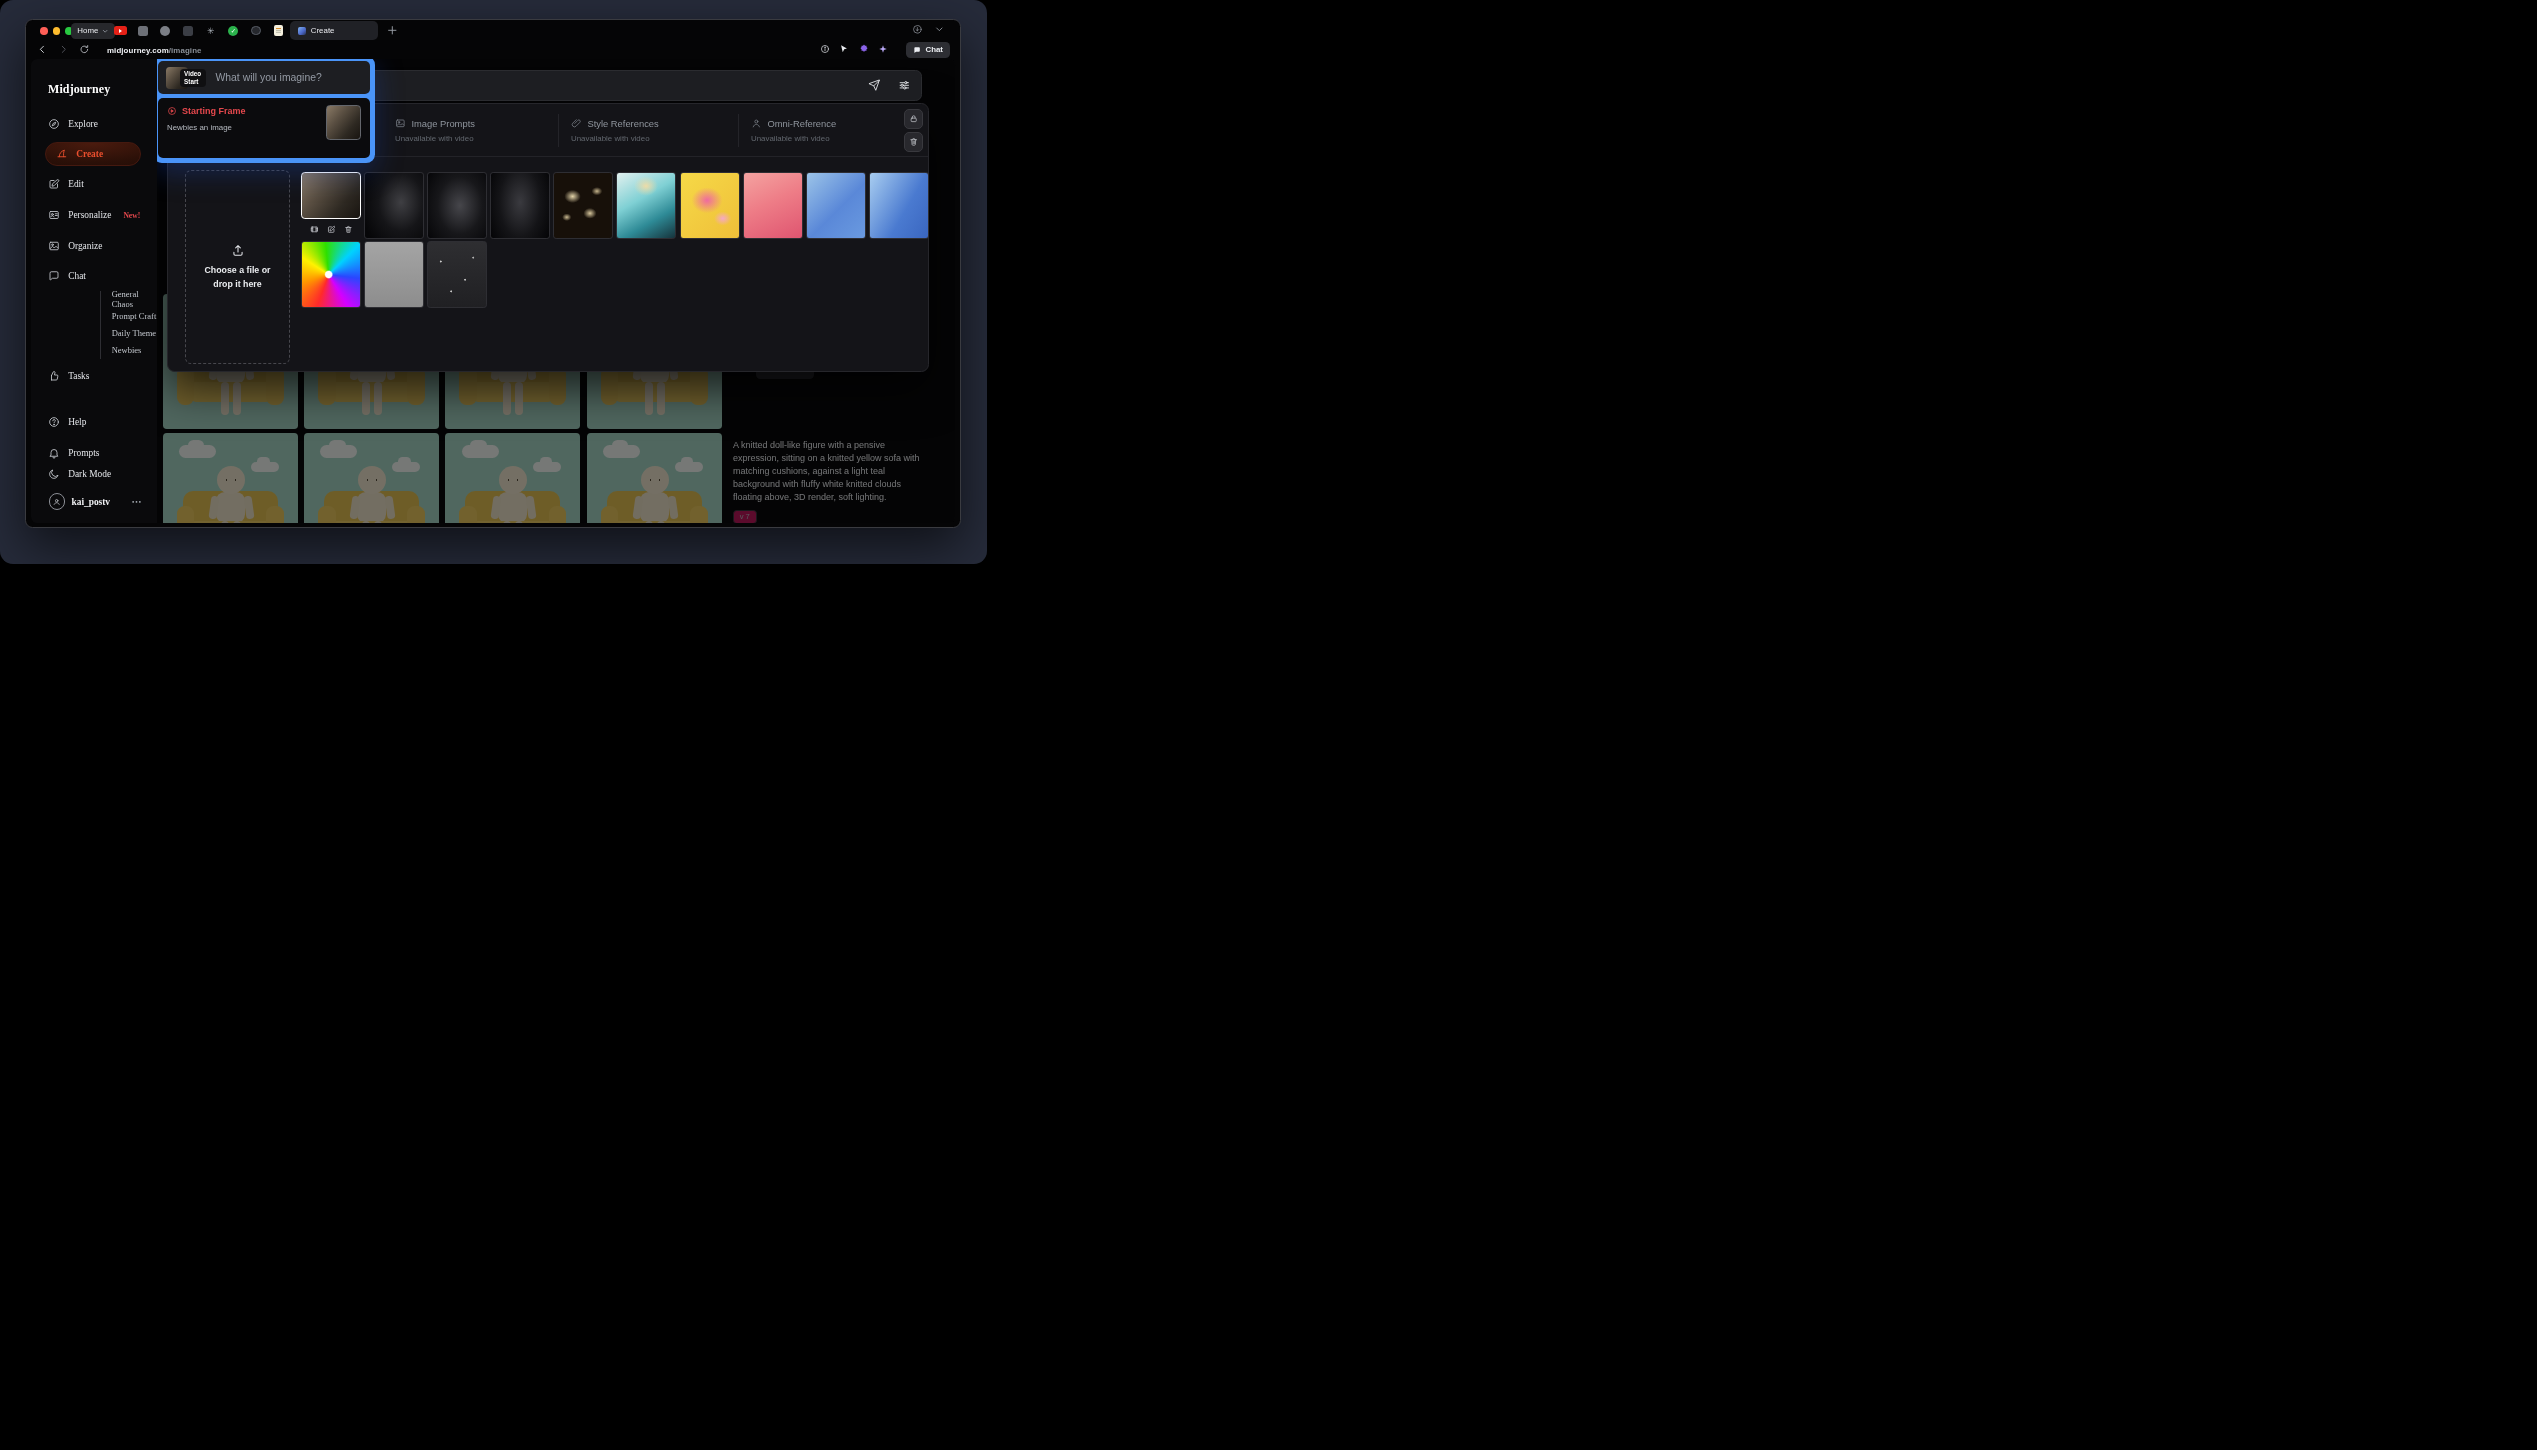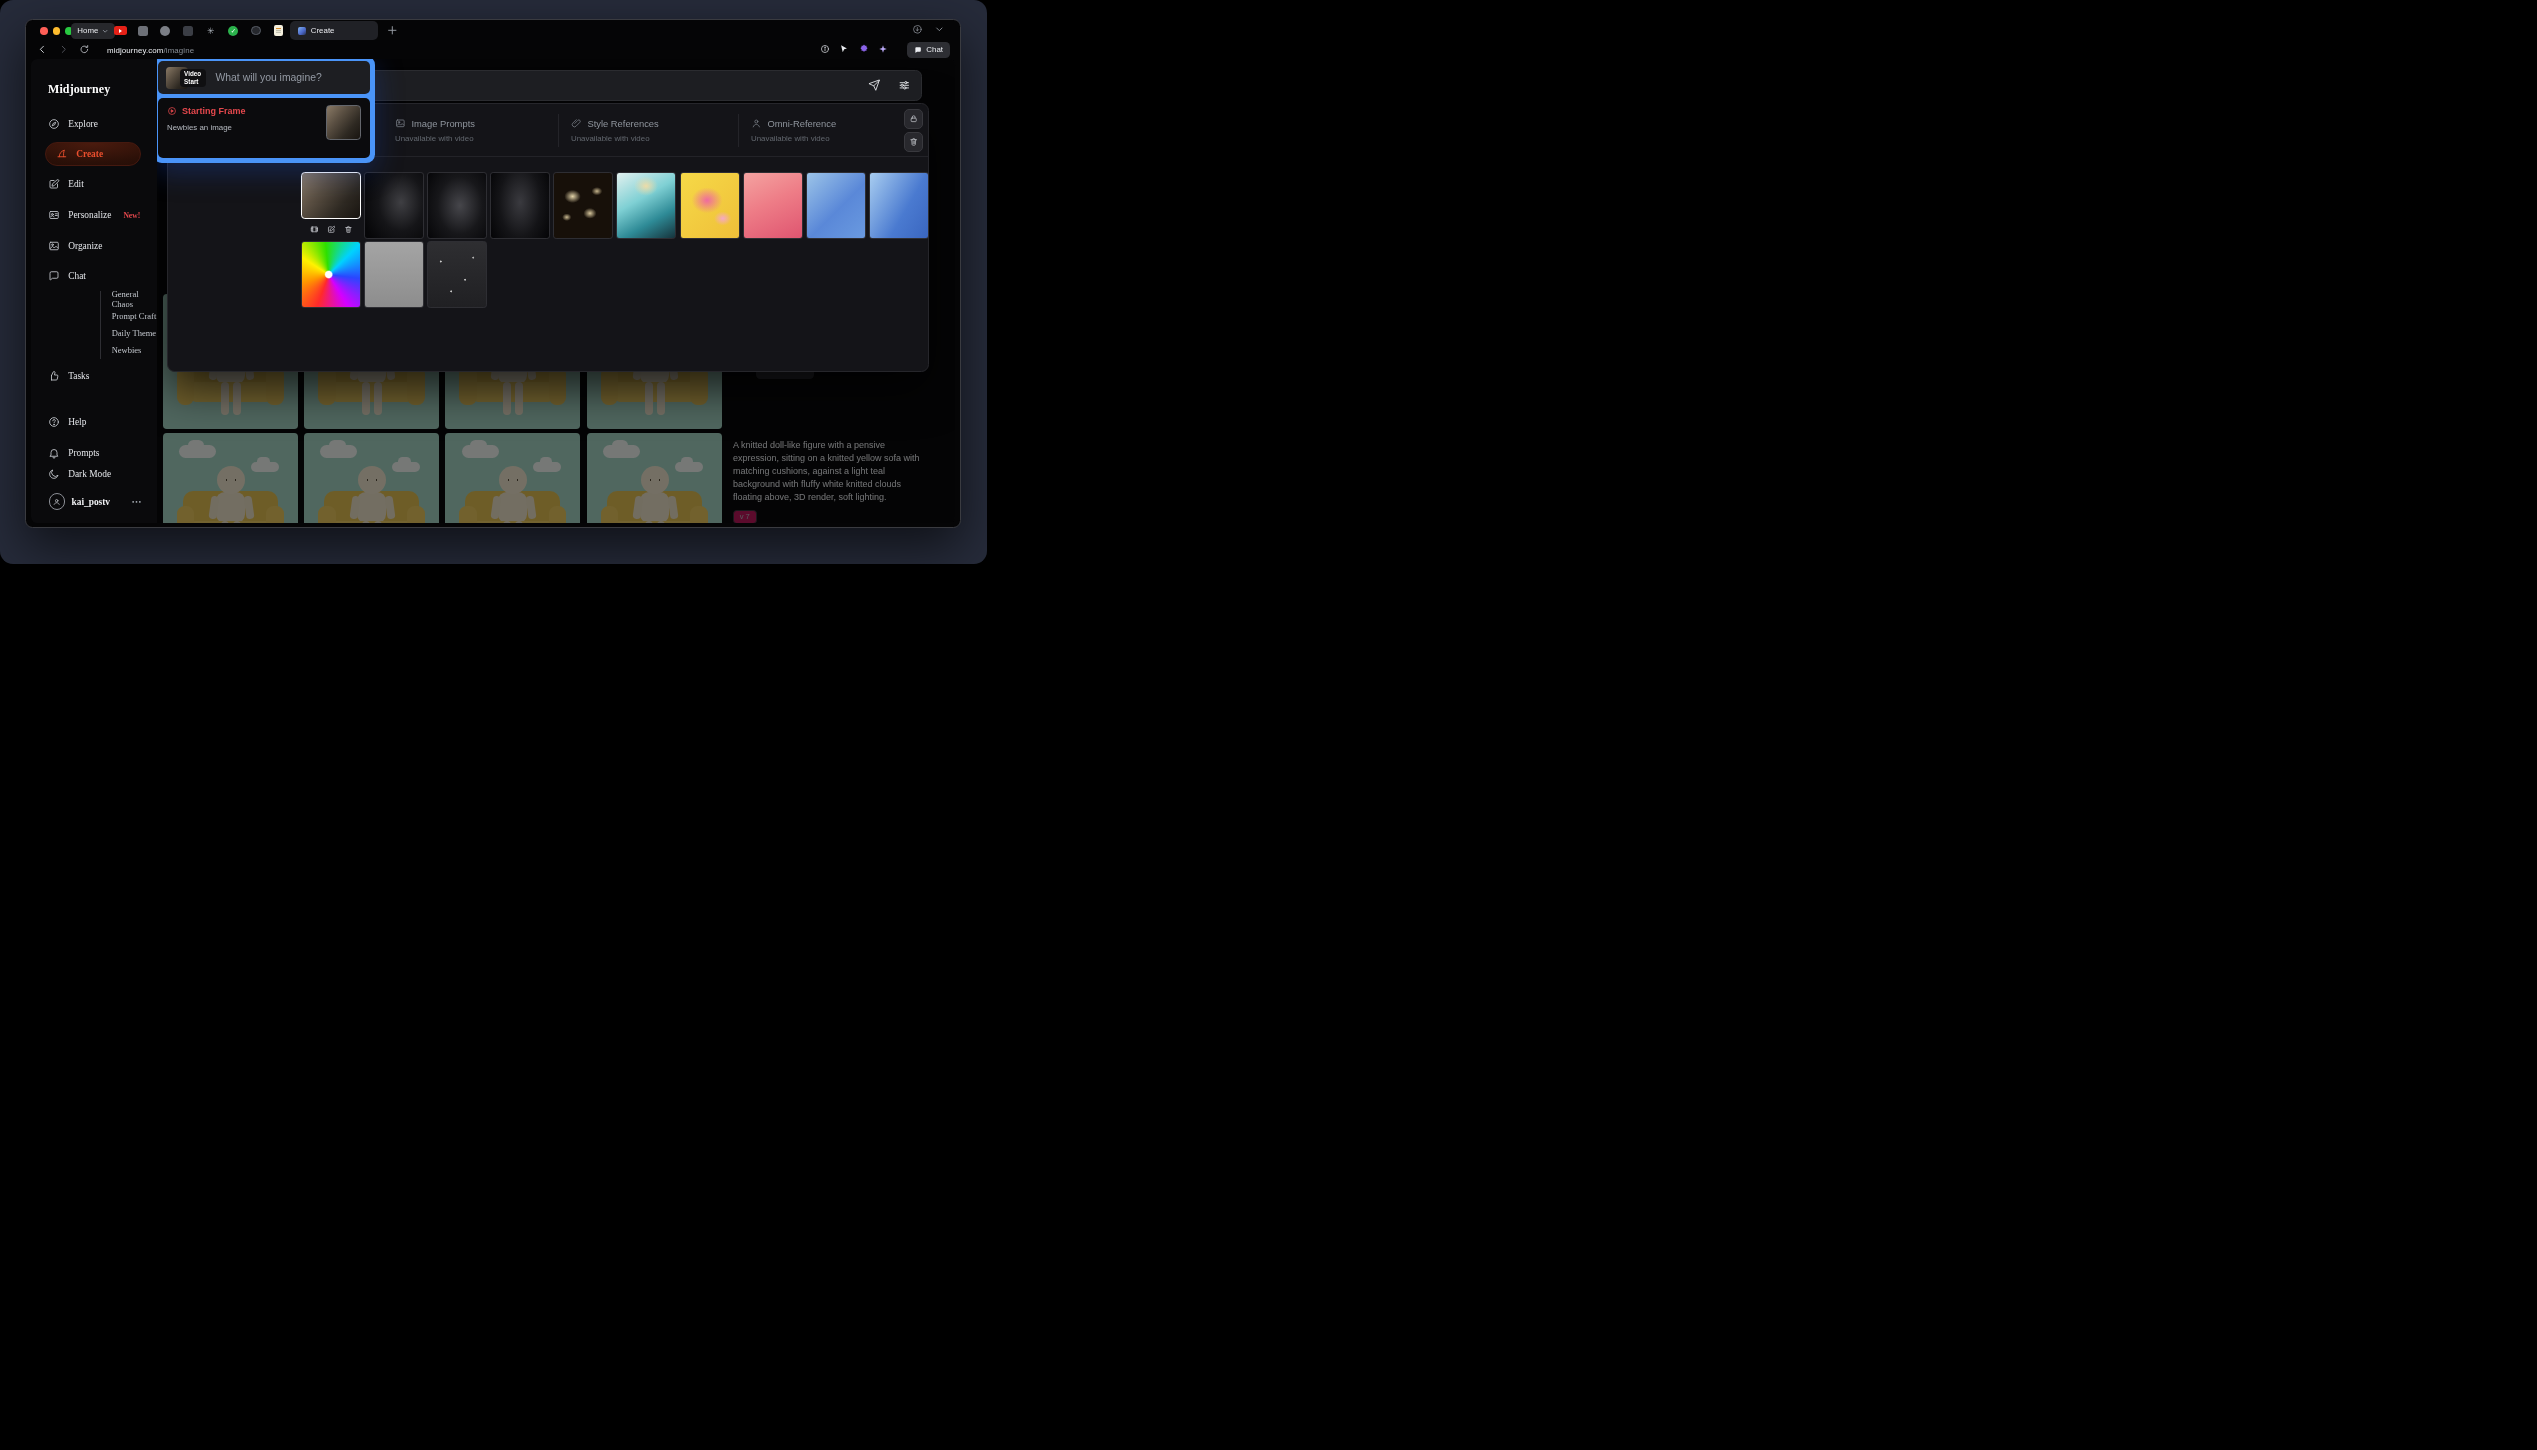--- a/index.html
+++ b/index.html
@@ -36,21 +36,21 @@
   .note { width:8.8px; height:10.7px; background:#f4efdd; border-radius:1.9px; position:relative; }
   .note::after{ content:""; position:absolute; left:1.9px; top:2.5px; width:5px; height:0.9px; background:#d98e2b; box-shadow:0 1.9px 0 #b9b9a8, 0 3.8px 0 #b9b9a8; }
   .tab-active { position:absolute; left:264px; top:1.3px; width:88px; height:19px; background:#202126; border-radius:5px;
                 display:flex; align-items:center; gap:5px; padding:0 7.6px; color:#e9eaee; font-size:7.9px; }
   .favicon { width:8.2px; height:8.2px; border-radius:1.9px; background:linear-gradient(135deg,#7fb2f0,#4a66c8 60%,#27324f); }
   .newtab { position:absolute; left:360px; top:3.8px; width:12.6px; height:12.6px; color:#9aa0a8; }
   .tab-right { position:absolute; right:15px; top:4.4px; display:flex; gap:11.3px; color:#8f949c; }
   .tab-right .svgi{ width:10.7px; height:10.7px; }
 
   
-  .urlbar { position:relative; height:17.6px; }
+  .urlbar { position:relative; height:17.6px;font-weight:bold; }
   .nav-ics { position:absolute; left:11.3px; top:2.5px; display:flex; gap:10px; align-items:center; }
   .nav-ics .svgi { width:10.7px; height:10.7px; }
   .ic-back{color:#dcdfe4;} .ic-fwd{color:#55585f;} .ic-reload{color:#c9ccd2;}
   .url-text { position:absolute; left:81px; top:4.4px; font-size:7.9px; color:#edeff3; letter-spacing:0.1px; }
   .url-path { color:#8a9098; }
   .url-right { position:absolute; right:72px; top:3.1px; display:flex; gap:9.4px; align-items:center; }
   .url-right .svgi { width:10px; height:10px; }
   .ic-info{color:#d8dbe0;} .ic-cursor{color:#e8eaee;}
   .ic-puzzle{color:#8a63e8;} .ic-spark{color:#b9a8f5;}
   .chat-pill { position:absolute; right:10px; top:0.6px; height:15.7px; display:flex; align-items:center; gap:4.4px;
@@ -626,20 +626,32 @@
                   <svg viewBox="0 0 24 24" fill="none" stroke="currentColor" stroke-width="1.8" stroke-linecap="round" stroke-linejoin="round">
                     <path d="M4.5 7h15M9.5 7V5.5A1.5 1.5 0 0 1 11 4h2a1.5 1.5 0 0 1 1.5 1.5V7M7 7l.8 12a2 2 0 0 0 2 1.9h4.4a2 2 0 0 0 2-1.9L17 7"></path>
                     <path d="M10.5 11v6M13.5 11v6"></path>
                   </svg>
                 </span>
               </div>
           </div>
 
           <div class="panel-divider"></div>
 
+          <div class="upload-box">
+            <span class="svgi">
+                <svg viewBox="0 0 24 24" fill="none" stroke="currentColor" stroke-width="1.8" stroke-linecap="round" stroke-linejoin="round">
+                  <path d="M12 15.5V4.5M8 8.5l4-4 4 4"></path>
+                  <path d="M5 16v3a2 2 0 0 0 2 2h10a2 2 0 0 0 2-2v-3"></path>
+                </svg>
+              </span>
+            <div>
+              <div>Choose a file or</div>
+              <div>drop it here</div>
+            </div>
+          </div>
 
           <div class="thumb-rows">
             <div class="thumb-row">
                 <div class="thumb selected">
                   <div class="thumb-img" style="background: linear-gradient(130deg, rgb(138, 122, 102), rgb(90, 79, 66) 35%, rgb(46, 41, 34) 70%, rgb(24, 20, 16));"></div>
                   <div class="thumb-actions">
                     <span class="ticon">
                       <svg viewBox="0 0 24 24" fill="none" stroke="currentColor" stroke-width="1.8" stroke-linecap="round">
                         <rect x="3.5" y="5.5" width="17" height="13" rx="2"></rect>
                         <path d="M7.5 5.5v13M16.5 5.5v13M3.5 10h4M3.5 14h4M16.5 10h4M16.5 14h4"></path>

